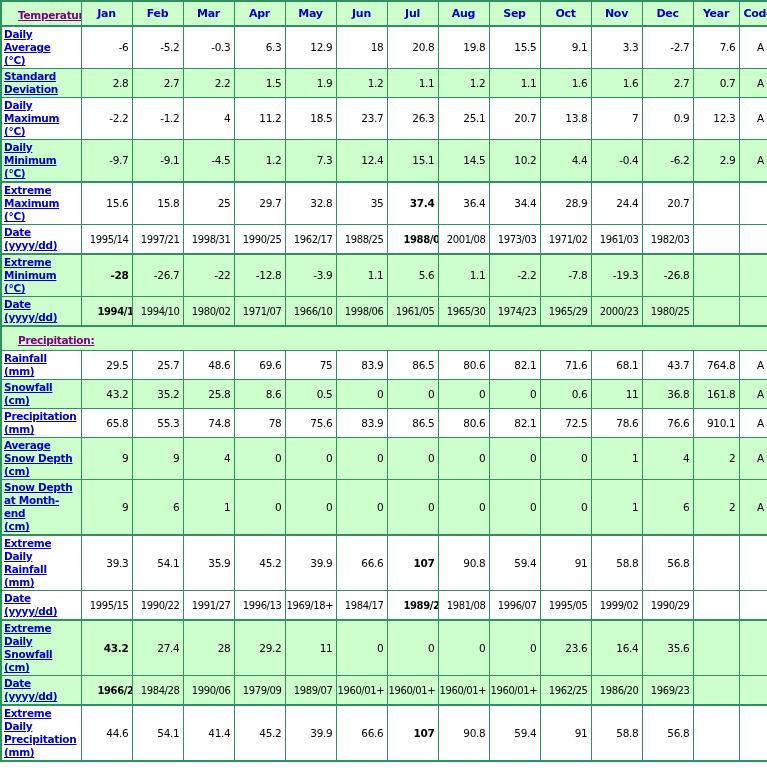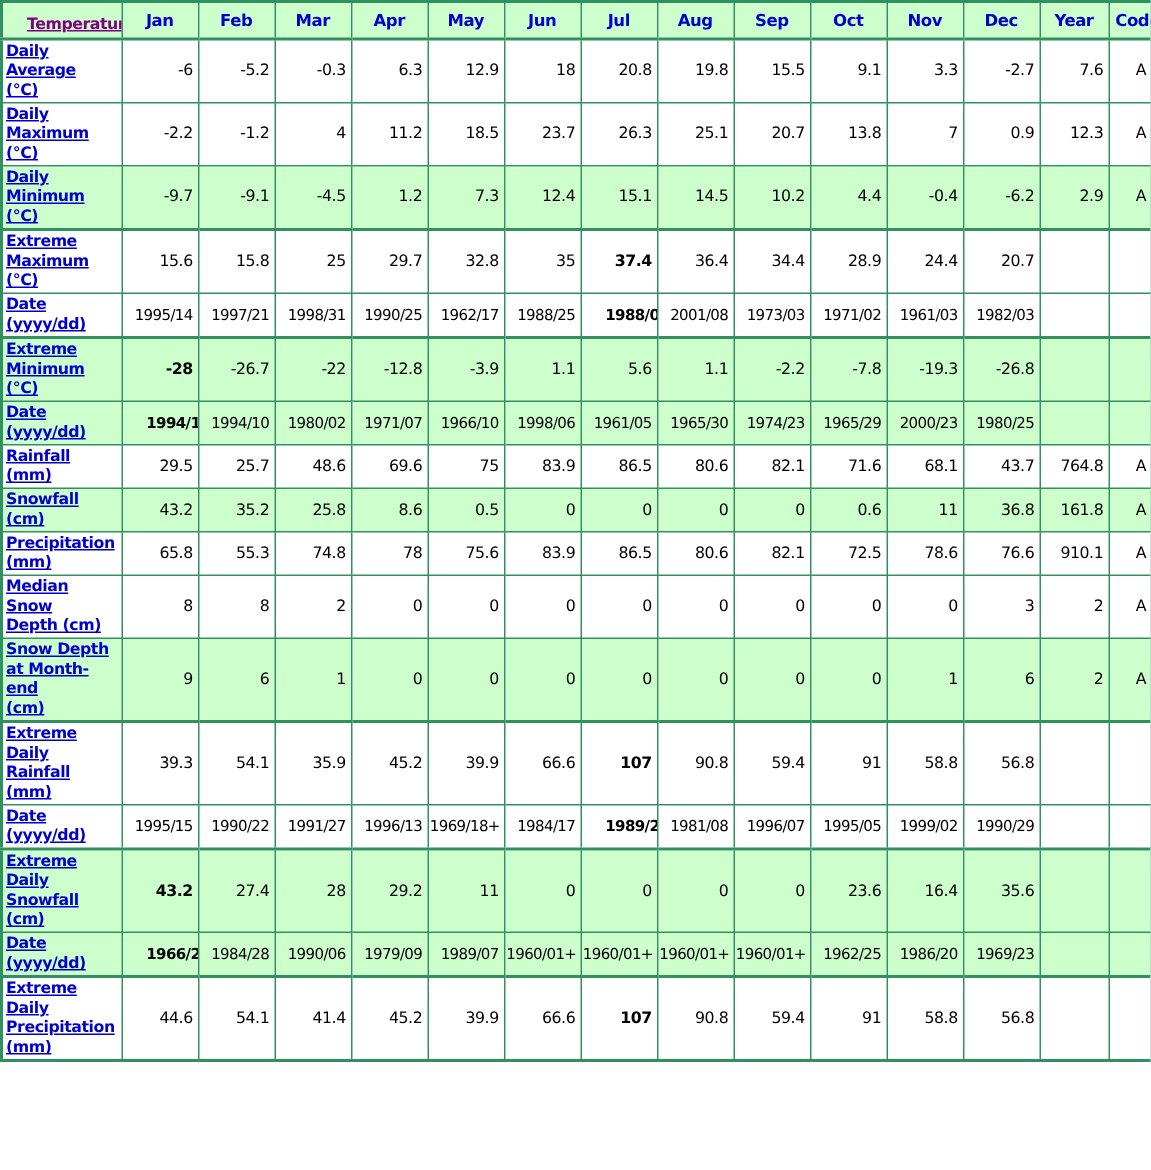--- a/index.html
+++ b/index.html
@@ -125,20 +125,38 @@
         <td class="num">20.8</td>
         <td class="num">19.8</td>
         <td class="num">15.5</td>
         <td class="num">9.1</td>
         <td class="num">3.3</td>
         <td class="num">-2.7</td>
         <td class="num">7.6</td>
         <td class="num">A</td>
       </tr>
       <tr>
+        <th class="label-cell green">Standard
+Deviation</th>
+        <td class="num green">2.8</td>
+        <td class="num green">2.7</td>
+        <td class="num green">2.2</td>
+        <td class="num green">1.5</td>
+        <td class="num green">1.9</td>
+        <td class="num green">1.2</td>
+        <td class="num green">1.1</td>
+        <td class="num green">1.2</td>
+        <td class="num green">1.1</td>
+        <td class="num green">1.6</td>
+        <td class="num green">1.6</td>
+        <td class="num green">2.7</td>
+        <td class="num green">0.7</td>
+        <td class="num green">A</td>
+      </tr>
+      <tr>
         <th class="label-cell">Daily
 Maximum
 (°C)</th>
         <td class="num">-2.2</td>
         <td class="num">-1.2</td>
         <td class="num">4</td>
         <td class="num">11.2</td>
         <td class="num">18.5</td>
         <td class="num">23.7</td>
         <td class="num">26.3</td>
@@ -236,20 +254,23 @@
         <td class="num green date">1998/06</td>
         <td class="num green date">1961/05</td>
         <td class="num green date">1965/30</td>
         <td class="num green date">1974/23</td>
         <td class="num green date">1965/29</td>
         <td class="num green date">2000/23</td>
         <td class="num green date">1980/25</td>
         <td class="num green date"></td>
         <td class="num green date"></td>
       </tr>
+      <tr class="group-start">
+        <td colspan="15" class="section-cell green"><a class="section-link">Precipitation:</a></td>
+      </tr>
       <tr>
         <th class="label-cell">Rainfall (mm)</th>
         <td class="num">29.5</td>
         <td class="num">25.7</td>
         <td class="num">48.6</td>
         <td class="num">69.6</td>
         <td class="num">75</td>
         <td class="num">83.9</td>
         <td class="num">86.5</td>
         <td class="num">80.6</td>
@@ -290,36 +311,37 @@
         <td class="num">86.5</td>
         <td class="num">80.6</td>
         <td class="num">82.1</td>
         <td class="num">72.5</td>
         <td class="num">78.6</td>
         <td class="num">76.6</td>
         <td class="num">910.1</td>
         <td class="num">A</td>
       </tr>
       <tr>
-        <th class="label-cell">Median Snow
-Depth (cm)</th>
-        <td class="num">8</td>
-        <td class="num">8</td>
-        <td class="num">2</td>
-        <td class="num">0</td>
-        <td class="num">0</td>
-        <td class="num">0</td>
-        <td class="num">0</td>
-        <td class="num">0</td>
-        <td class="num">0</td>
-        <td class="num">0</td>
-        <td class="num">0</td>
-        <td class="num">3</td>
-        <td class="num">2</td>
-        <td class="num">A</td>
+        <th class="label-cell green">Average
+Snow Depth
+(cm)</th>
+        <td class="num green">9</td>
+        <td class="num green">9</td>
+        <td class="num green">4</td>
+        <td class="num green">0</td>
+        <td class="num green">0</td>
+        <td class="num green">0</td>
+        <td class="num green">0</td>
+        <td class="num green">0</td>
+        <td class="num green">0</td>
+        <td class="num green">0</td>
+        <td class="num green">1</td>
+        <td class="num green">4</td>
+        <td class="num green">2</td>
+        <td class="num green">A</td>
       </tr>
       <tr>
         <th class="label-cell green">Snow Depth
 at Month-end
 (cm)</th>
         <td class="num green">9</td>
         <td class="num green">6</td>
         <td class="num green">1</td>
         <td class="num green">0</td>
         <td class="num green">0</td>

